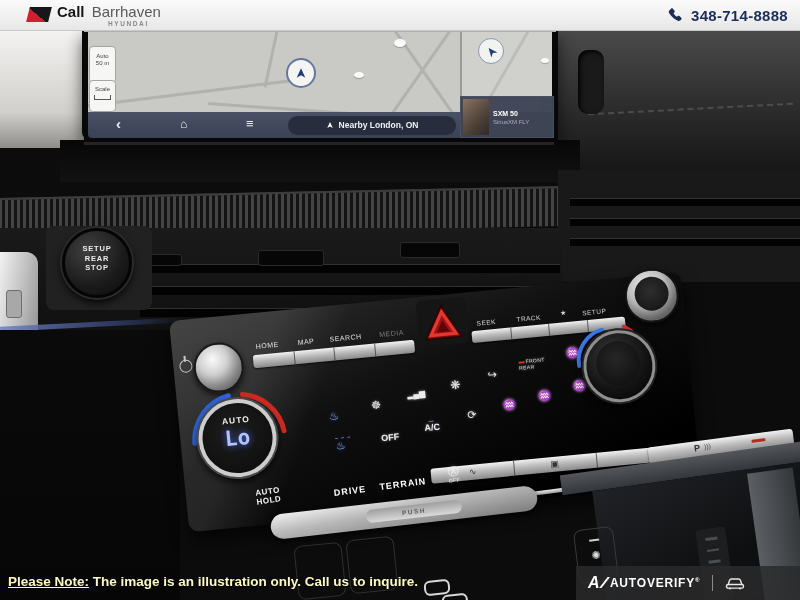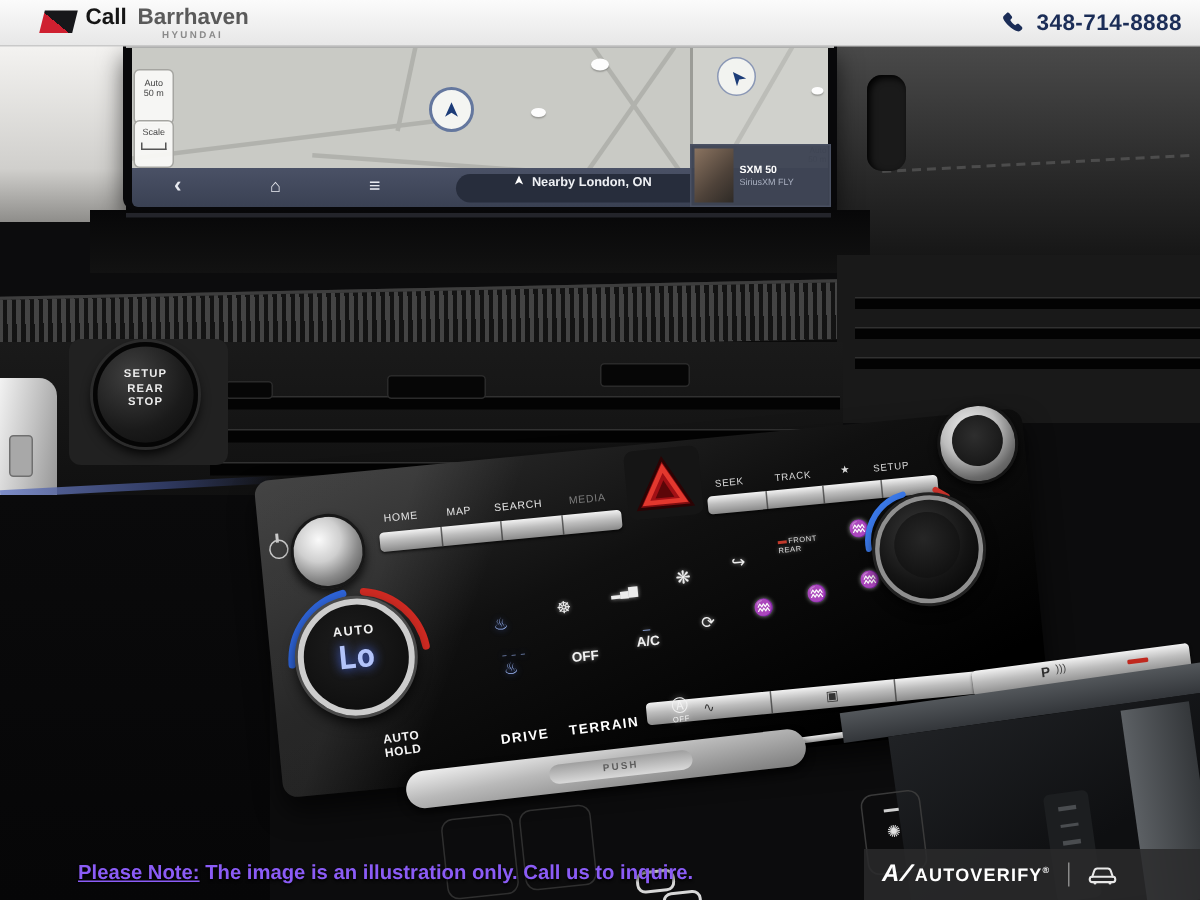--- a/index.html
+++ b/index.html
@@ -7,21 +7,21 @@
          font-family:"Liberation Sans",sans-serif;}
   .abs{position:absolute;}
 
   
   .hdr{position:absolute;left:0;top:0;width:800px;height:30px;
        background:linear-gradient(180deg,#fbfbfb,#e7e7e7);border-bottom:1px solid #c9c9c9;z-index:50;}
   .logo-mark{position:absolute;left:28px;top:7px;width:22px;height:15px;transform:skewX(-14deg);
        background:linear-gradient(to bottom left,#17171a 55%,#cf2030 55%);}
   .dealer-line{position:absolute;left:57px;top:3px;font-size:15px;white-space:nowrap;}
   .dealer-primary{font-weight:800;color:#151515;}
-  .dealer-secondary{font-weight:700;color:#5a5a5a;margin-left:3px;}
+  .dealer-secondary{font-weight:400;color:#5a5a5a;margin-left:3px;}
   .dealer-brand{position:absolute;left:108px;top:20px;font-size:6.5px;letter-spacing:1.6px;color:#8a8a8a;font-weight:700;}
   .contact{position:absolute;right:12px;top:0;height:30px;display:flex;align-items:center;gap:8px;}
   .website{font-size:13px;font-weight:700;color:#2a2a2a;}
   .phone-num{font-size:15px;font-weight:800;color:#1b2d57;letter-spacing:.3px;}
 
   
   .photo{position:absolute;left:0;top:30px;width:800px;height:570px;overflow:hidden;background:#0c0c0d;}
 
   .dash-left-bright{left:0;top:0;width:84px;height:118px;background:linear-gradient(180deg,#f4f3f1,#d0cfcc 70%,#8e8d8a);}
   .dash-right-leather{left:558px;top:0;width:242px;height:142px;background:linear-gradient(180deg,#4a4a4a,#272727 65%,#161616);}
@@ -54,22 +54,22 @@
   .compass{left:16px;top:6px;width:24px;height:24px;border-radius:50%;background:#f2f3f0;border:1.5px solid #8a97b5;
         display:flex;align-items:center;justify-content:center;}
   .mini-auto{right:3px;bottom:2px;font-size:5.5px;line-height:6px;color:#555;text-align:right;}
   .m3{right:5px;top:26px;width:8px;height:5px;}
   .navbar{left:88px;top:82px;width:464px;height:26px;background:linear-gradient(180deg,#4a5166,#3a4153);
         border-radius:0 0 4px 4px;}
   .nb-ic{position:absolute;color:#e8eaf0;}
   .nb-back{left:28px;top:3px;font-size:15px;font-weight:700;}
   .nb-home{left:92px;top:5px;font-size:12px;}
   .nb-menu{left:158px;top:4px;font-size:13px;}
-  .search-pill{left:216px;top:3.5px;width:168px;height:19px;border-radius:10px;background:#272d3c;
-        display:flex;align-items:flex-start;justify-content:center;gap:5px;}
+  .search-pill{left:200px;top:3.5px;width:168px;height:19px;border-radius:10px;background:#272d3c;
+        display:flex;align-items:center;justify-content:center;gap:5px;}
   .search-txt{font-size:8.5px;color:#eef0f4;font-weight:600;}
   .media-widget{left:460px;top:66px;width:92px;height:40px;background:rgba(62,68,84,.97);z-index:5;
         display:flex;align-items:center;border:1px solid #4a5163;}
   .thumb{width:26px;height:36px;margin-left:2px;background:linear-gradient(135deg,#8a7360,#4e4239 60%,#2e2a26);}
   .media-meta{padding-left:4px;}
   .media-title{font-size:7px;font-weight:700;color:#fff;}
   .media-sub{font-size:6px;color:#a9b0c0;margin-top:2px;}
   .under-screen{left:60px;top:110px;width:520px;height:42px;background:linear-gradient(180deg,#070708,#121212);}
   .refl{left:84px;top:112px;width:470px;height:3px;background:#23242a;}
 
@@ -179,21 +179,21 @@
   .bulb-btn{left:576px;top:498px;width:38px;height:52px;border:1.5px solid #3a3a3a;border-radius:8px;
         transform:rotate(-7deg);text-align:center;color:#e0e0e0;}
   .bulb-dash{width:10px;height:2px;background:#cfcfcf;margin:10px auto 4px;}
   .switch-bank{left:700px;top:498px;width:30px;height:72px;transform:rotate(-8deg);background:#1c1e20;border-radius:4px;}
   .sw-dash{width:12px;height:2.5px;background:#4a4d50;margin:9px auto 0;}
   .usb{position:absolute;width:22px;height:11px;border:2px solid #d8d8d8;border-radius:6px;transform:rotate(-6deg);}
   .u1{left:424px;top:550px;}
   .u2{left:442px;top:564px;}
 
   
-  .note{left:8px;top:544px;font-size:13.5px;font-weight:700;color:#8b5cf6;text-shadow:0 1px 2px #000;z-index:20;margin-left:44px;}
+  .note{left:8px;top:544px;font-size:13.5px;font-weight:700;color:#fef9c3;text-shadow:0 1px 2px #000;z-index:20;}
   .note-label{text-decoration:underline;}
   .av-band{left:576px;top:536px;width:224px;height:34px;background:rgba(42,42,44,.85);z-index:20;
         display:flex;align-items:center;padding-left:12px;box-sizing:border-box;gap:6px;}
   .av-a{font-style:italic;font-weight:900;font-size:16px;color:#fff;}
   .av-sl{font-style:italic;font-weight:700;font-size:16px;color:#fff;letter-spacing:-2px;margin-left:-3px;}
   .av-name{font-size:12px;font-weight:800;letter-spacing:.8px;color:#fff;}
   .av-reg{font-size:6px;color:#fff;vertical-align:super;}
   .av-div{width:1px;height:16px;background:#8a8a8a;margin:0 6px;}
 </style>
 </head>

